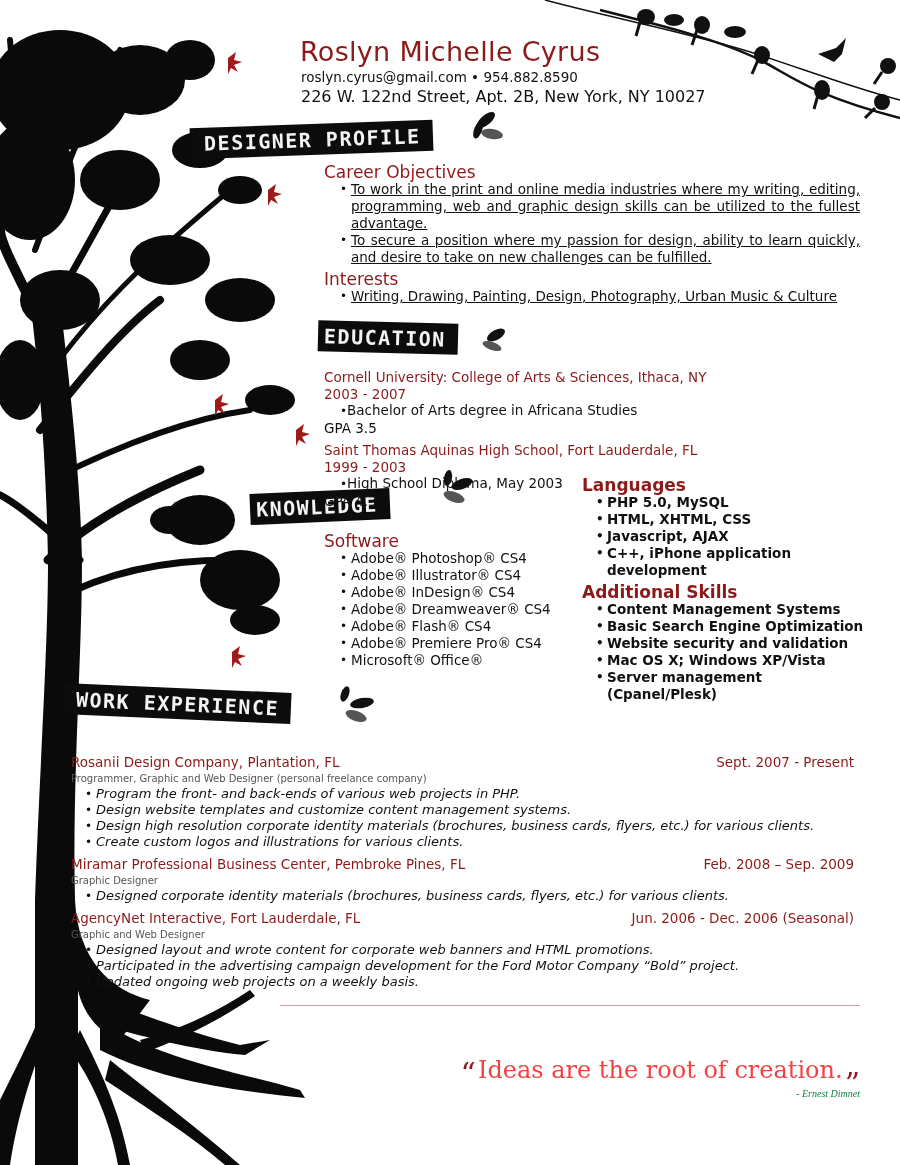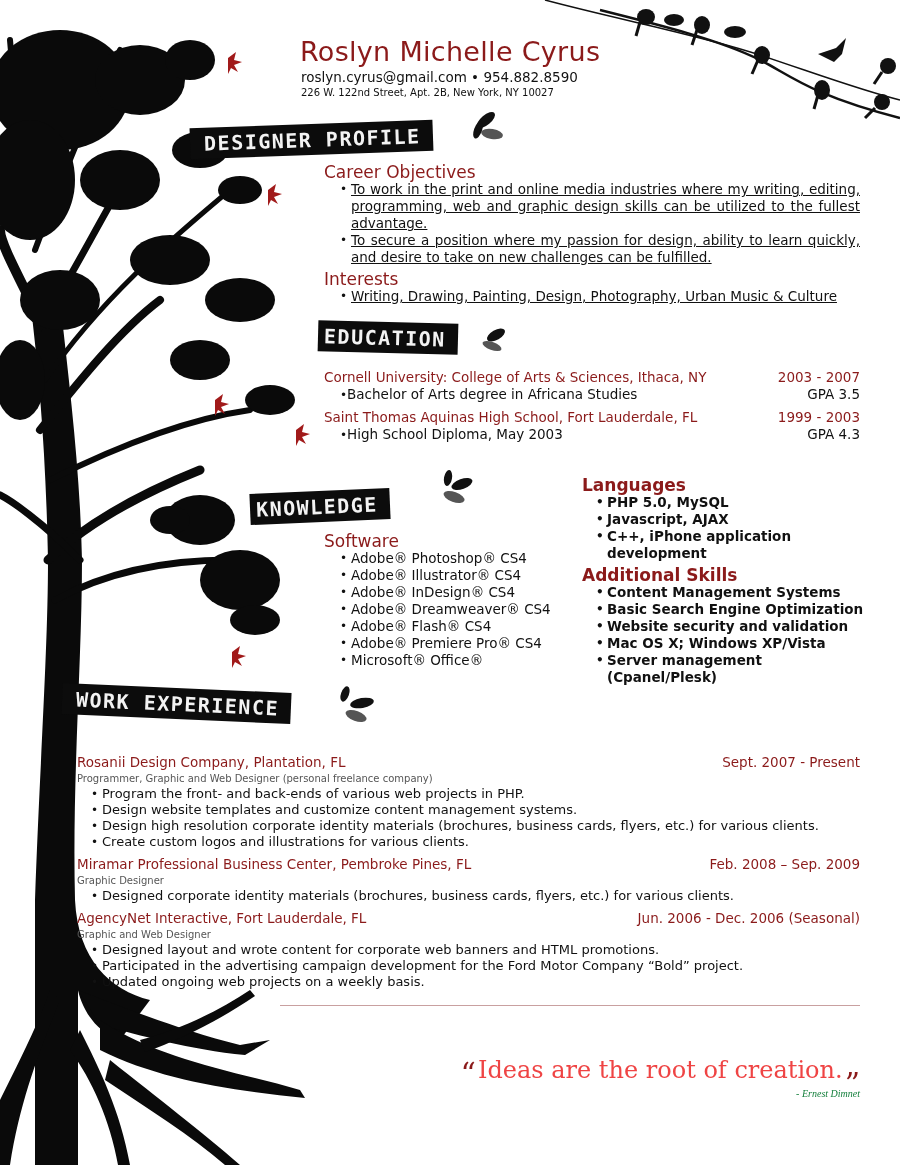--- a/index.html
+++ b/index.html
@@ -8,21 +8,21 @@
 
   .red { color: #8b1a1a; }
   .abs { position: absolute; }
 
   
   #tree-art { position: absolute; left: 0; top: 0; width: 900px; height: 1165px; pointer-events: none; }
 
   
   .hdr-name { left: 300px; top: 36px; font-size: 27px; color: #8b1a1a; letter-spacing: 0.3px; font-family: "DejaVu Sans", sans-serif; }
   .hdr-contact { left: 301px; top: 69px; font-size: 13.5px; color: #111; }
-  .hdr-address { left: 301px; top: 87px; font-size: 10px; color: #111; }
+  .hdr-address { left: 301px; top: 87px; font-size: 16px; color: #111; }
 
   
   .banner { position: absolute; background: #0c0c0c; color: #f3f3f3; font-family: "DejaVu Sans Mono", monospace; font-weight: bold; letter-spacing: 1.5px; padding: 4px 12px 3px 14px; white-space: nowrap; }
   .b-profile { left: 190px; top: 124px; font-size: 20px; transform: rotate(-2deg); }
   .b-education { left: 318px; top: 322px; font-size: 20px; transform: rotate(1.5deg); padding-left: 6px; }
   .b-knowledge { left: 250px; top: 491px; font-size: 20px; transform: rotate(-2.5deg); padding-left: 6px; }
   .b-work { left: 62px; top: 688px; font-size: 20px; transform: rotate(2.5deg); }
 
   
   .sub { font-size: 17px; color: #8b1a1a; line-height: 17px; }
@@ -30,35 +30,35 @@
   ul.bl { list-style: none; }
   ul.bl li { position: relative; padding-left: 11px; font-size: 13.5px; line-height: 17px; color: #111; }
   ul.bl li::before { content: "\2022"; position: absolute; left: 0; top: 0; font-size: 12px; }
 
   .profile { left: 324px; top: 164px; width: 536px; }
   .profile ul.bl { margin-left: 16px; text-decoration: underline; }
   .profile ul.bl li { text-align: justify; }
   .interests-h { margin-top: 5px; }
 
   .edu { left: 324px; top: 369px; width: 536px; }
-  .edu-row { display: flex; justify-content: space-between; font-size: 13.5px; line-height: 16.5px; }
+  .edu-row { display: flex; justify-content: space-between; font-size: 13.5px; line-height: 16.5px; flex-direction: column; }
   .edu-row .l { padding-left: 16px; }
   .edu-row .l::before { content: "\2022 "; font-size: 12px; }
   .edu-gap { height: 6px; }
 
   .sw { left: 324px; top: 533px; width: 250px; }
   .sw ul.bl { margin-left: 16px; }
   .langs { left: 582px; top: 477px; width: 290px; font-weight: bold; }
   .langs ul.bl { margin-left: 14px; }
   .addl-h { margin-top: 5px; }
 
-  .work { left: 77px; top: 754px; width: 783px; }
+  .work { left: 71px; top: 754px; width: 783px; }
   .job-h { display: flex; justify-content: space-between; font-size: 13.5px; color: #8b1a1a; line-height: 17px; }
   .work ul.bl { margin-left: 14px; }
-  .work ul.bl li { font-size: 13px; line-height: 16px; }
+  .work ul.bl li { font-size: 13px; line-height: 16px; font-style: italic; }
   .job { margin-bottom: 6px; }
 
   .sep { position: absolute; left: 280px; top: 1005px; width: 580px; height: 1px; background: #c9a0a0; }
 
   .quote { position: absolute; right: 40px; top: 1056px; text-align: right; }
   .quote-text { font-family: "DejaVu Serif", "Liberation Serif", serif; font-size: 24px; color: #ef4444; }
   .qmark { font-family: "DejaVu Serif", serif; font-size: 30px; color: #8b1a1a; line-height: 10px; position: relative; }
   .qmark.open { top: 6px; margin-right: 2px; }
   .qmark.close { top: 16px; margin-left: 2px; }
   .quote-author { font-size: 10px; font-style: italic; color: #15803d; margin-top: 4px; font-family: Liberation Serif, serif; }
@@ -210,20 +210,21 @@
     <li>Adobe® Flash® CS4</li>
     <li>Adobe® Premiere Pro® CS4</li>
     <li>Microsoft® Office®</li>
   </ul>
 </div>
 
 <div class="abs langs">
   <div class="sub">Languages</div>
   <ul class="bl">
     <li>PHP 5.0, MySQL</li>
+    <li>HTML, XHTML, CSS</li>
     <li>Javascript, AJAX</li>
     <li>C++, iPhone application development</li>
   </ul>
   <div class="sub addl-h">Additional Skills</div>
   <ul class="bl">
     <li>Content Management Systems</li>
     <li>Basic Search Engine Optimization</li>
     <li>Website security and validation</li>
     <li>Mac OS X; Windows XP/Vista</li>
     <li>Server management (Cpanel/Plesk)</li>

